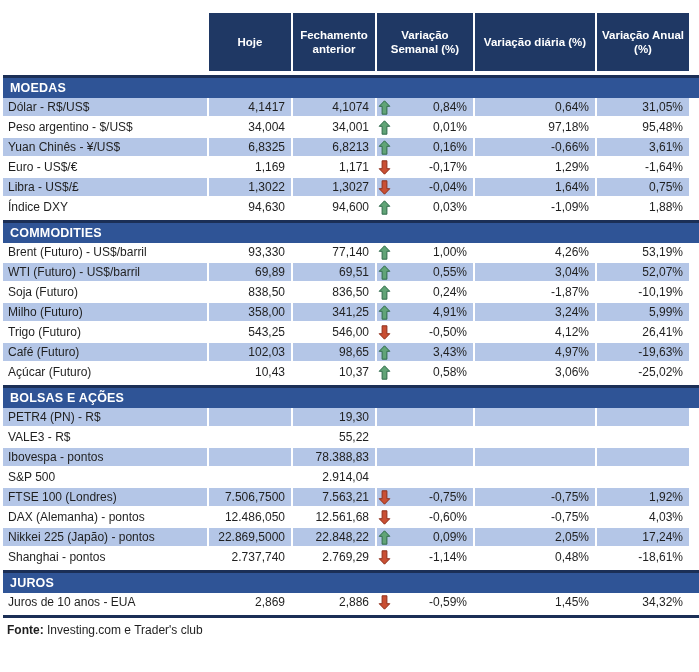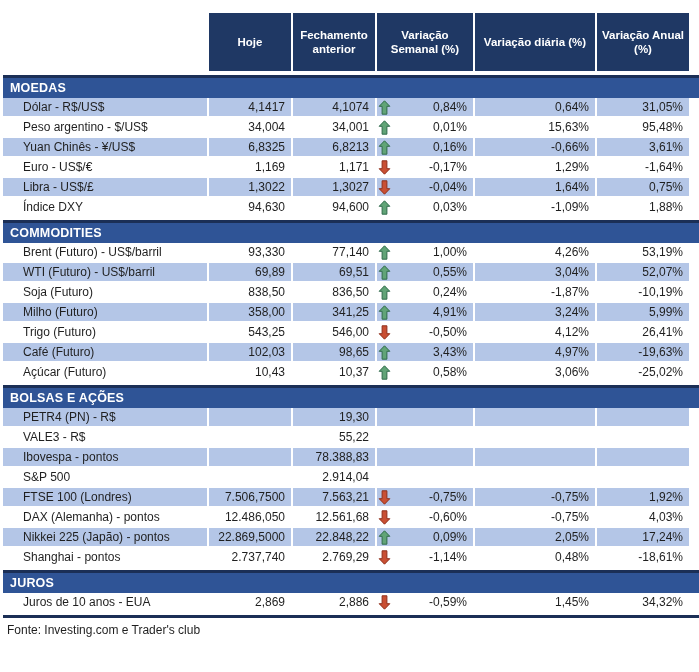--- a/index.html
+++ b/index.html
@@ -40,29 +40,29 @@
     height:23px;display:flex;align-items:center;
     padding-left:7px;letter-spacing:.2px;
   }
   
   .row{height:18px;margin-bottom:2px;}
   .cell{
     font-size:12px;line-height:18px;height:18px;
     overflow:hidden;white-space:nowrap;background:transparent;
   }
   .row.shaded .cell{background:var(--shaded);}
-  .cell.label{padding-left:20px;text-align:left;}
+  .cell.label{padding-left:5px;text-align:left;}
   .cell.num{padding-right:6px;text-align:right;}
   .cell.vd{display:flex;align-items:flex-end;justify-content:flex-end;position:relative;}
   .cell.vd .arrow{position:absolute;left:1px;top:1.5px;}
   .rows-wrap{margin-bottom:4px;}
   
   .bottom-rule{height:3px;background:var(--section-border);margin-top:0px;}
   .footer{font-size:12px;padding:5px 0 0 4px;color:var(--text);}
-  .footer .b{font-weight:normal;text-align:center;}
+  .footer .b{font-weight:bold;text-align:center;}
 </style>
 </head>
 <body>
 
 <div class="grid6">
   <div class="hdr-spacer"></div>
   <div class="hdr-cell">Hoje</div>
   <div class="hdr-cell">Fechamento anterior</div>
   <div class="hdr-cell">Variação Semanal (%)</div>
   <div class="hdr-cell">Variação diária (%)</div>
@@ -89,21 +89,21 @@
       <div class="grid6 row">
         <div class="cell label">Peso argentino - $/US$</div>
         <div class="cell num">34,004</div>
         <div class="cell num">34,001</div>
         <div class="cell num vd">
           <svg width="13" height="15" viewBox="0 0 12 15" class="arrow">
             <path d="M6 .8 L11.3 6.3 H8.4 V14.2 H3.6 V6.3 H.7 Z" fill="var(--up-fill)" stroke="var(--up-stroke)" stroke-width="1"></path>
           </svg>
           <span>0,01%</span>
         </div>
-        <div class="cell num">15,63%</div>
+        <div class="cell num">97,18%</div>
         <div class="cell num">95,48%</div>
       </div>
       <div class="grid6 row shaded">
         <div class="cell label">Yuan Chinês - ¥/US$</div>
         <div class="cell num">6,8325</div>
         <div class="cell num">6,8213</div>
         <div class="cell num vd">
           <svg width="13" height="15" viewBox="0 0 12 15" class="arrow">
             <path d="M6 .8 L11.3 6.3 H8.4 V14.2 H3.6 V6.3 H.7 Z" fill="var(--up-fill)" stroke="var(--up-stroke)" stroke-width="1"></path>
           </svg>

